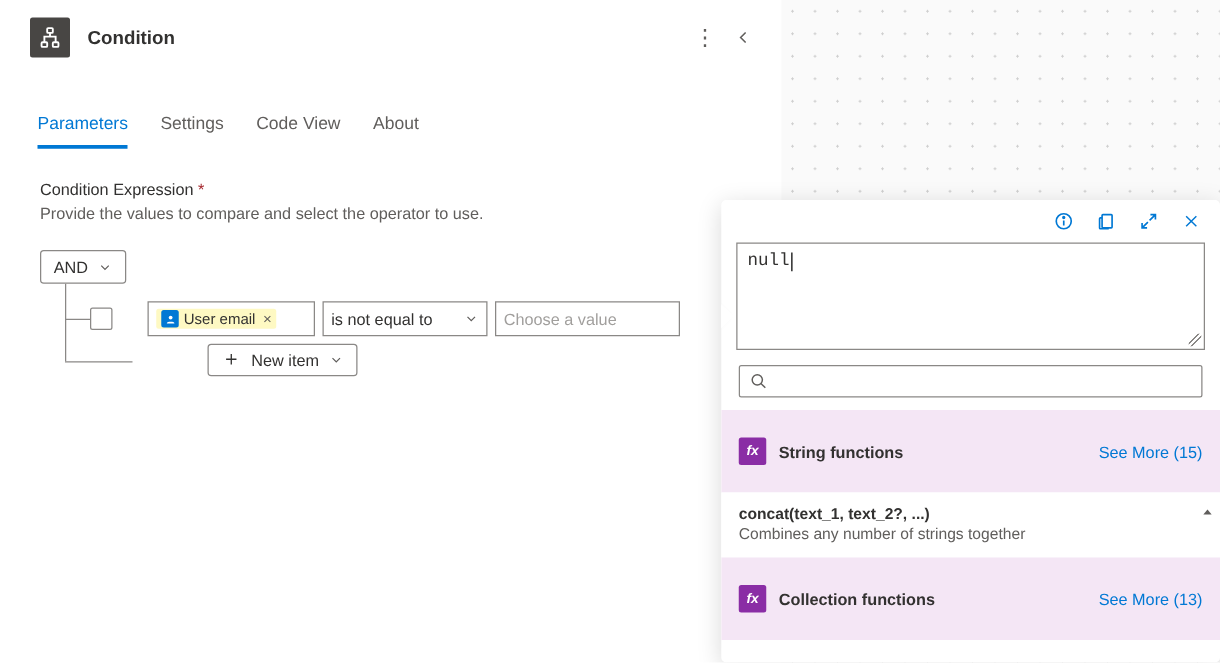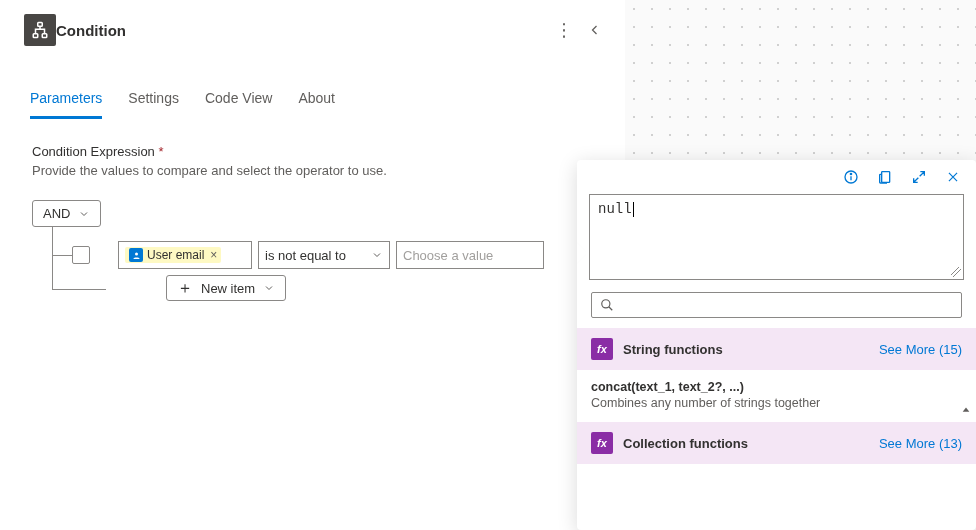--- a/index.html
+++ b/index.html
@@ -18,20 +18,21 @@
     position: absolute;
     left: 0; top: 0;
     width: 625px;
     height: 530px;
     background: #fff;
   }
   .header {
     display: flex;
     align-items: center;
     padding: 14px 24px;
+    gap: 14px;
   }
   .step-icon {
     width: 32px; height: 32px;
     background: #484644;
     border-radius: 2px;
     display: flex;
     align-items: center;
     justify-content: center;
   }
   .step-icon svg { width: 18px; height: 18px; }
@@ -246,21 +247,21 @@
     color: #605e5c;
   }
   .search-box input {
     border: none; outline: none; flex:1;
     font-size: 13px; font-family: inherit;
   }
   .cat-row {
     display: flex;
     align-items: center;
     justify-content: space-between;
-    padding: 10px 14px;
+    padding: 22px 14px;
     background: #f4e6f5;
     font-size: 13px;
   }
   .cat-left { display:flex; align-items:center; gap:10px; font-weight:600; }
   .fx-badge {
     width: 22px; height: 22px;
     background: #8a2da5;
     color: #fff;
     font-size: 11px;
     font-style: italic;

